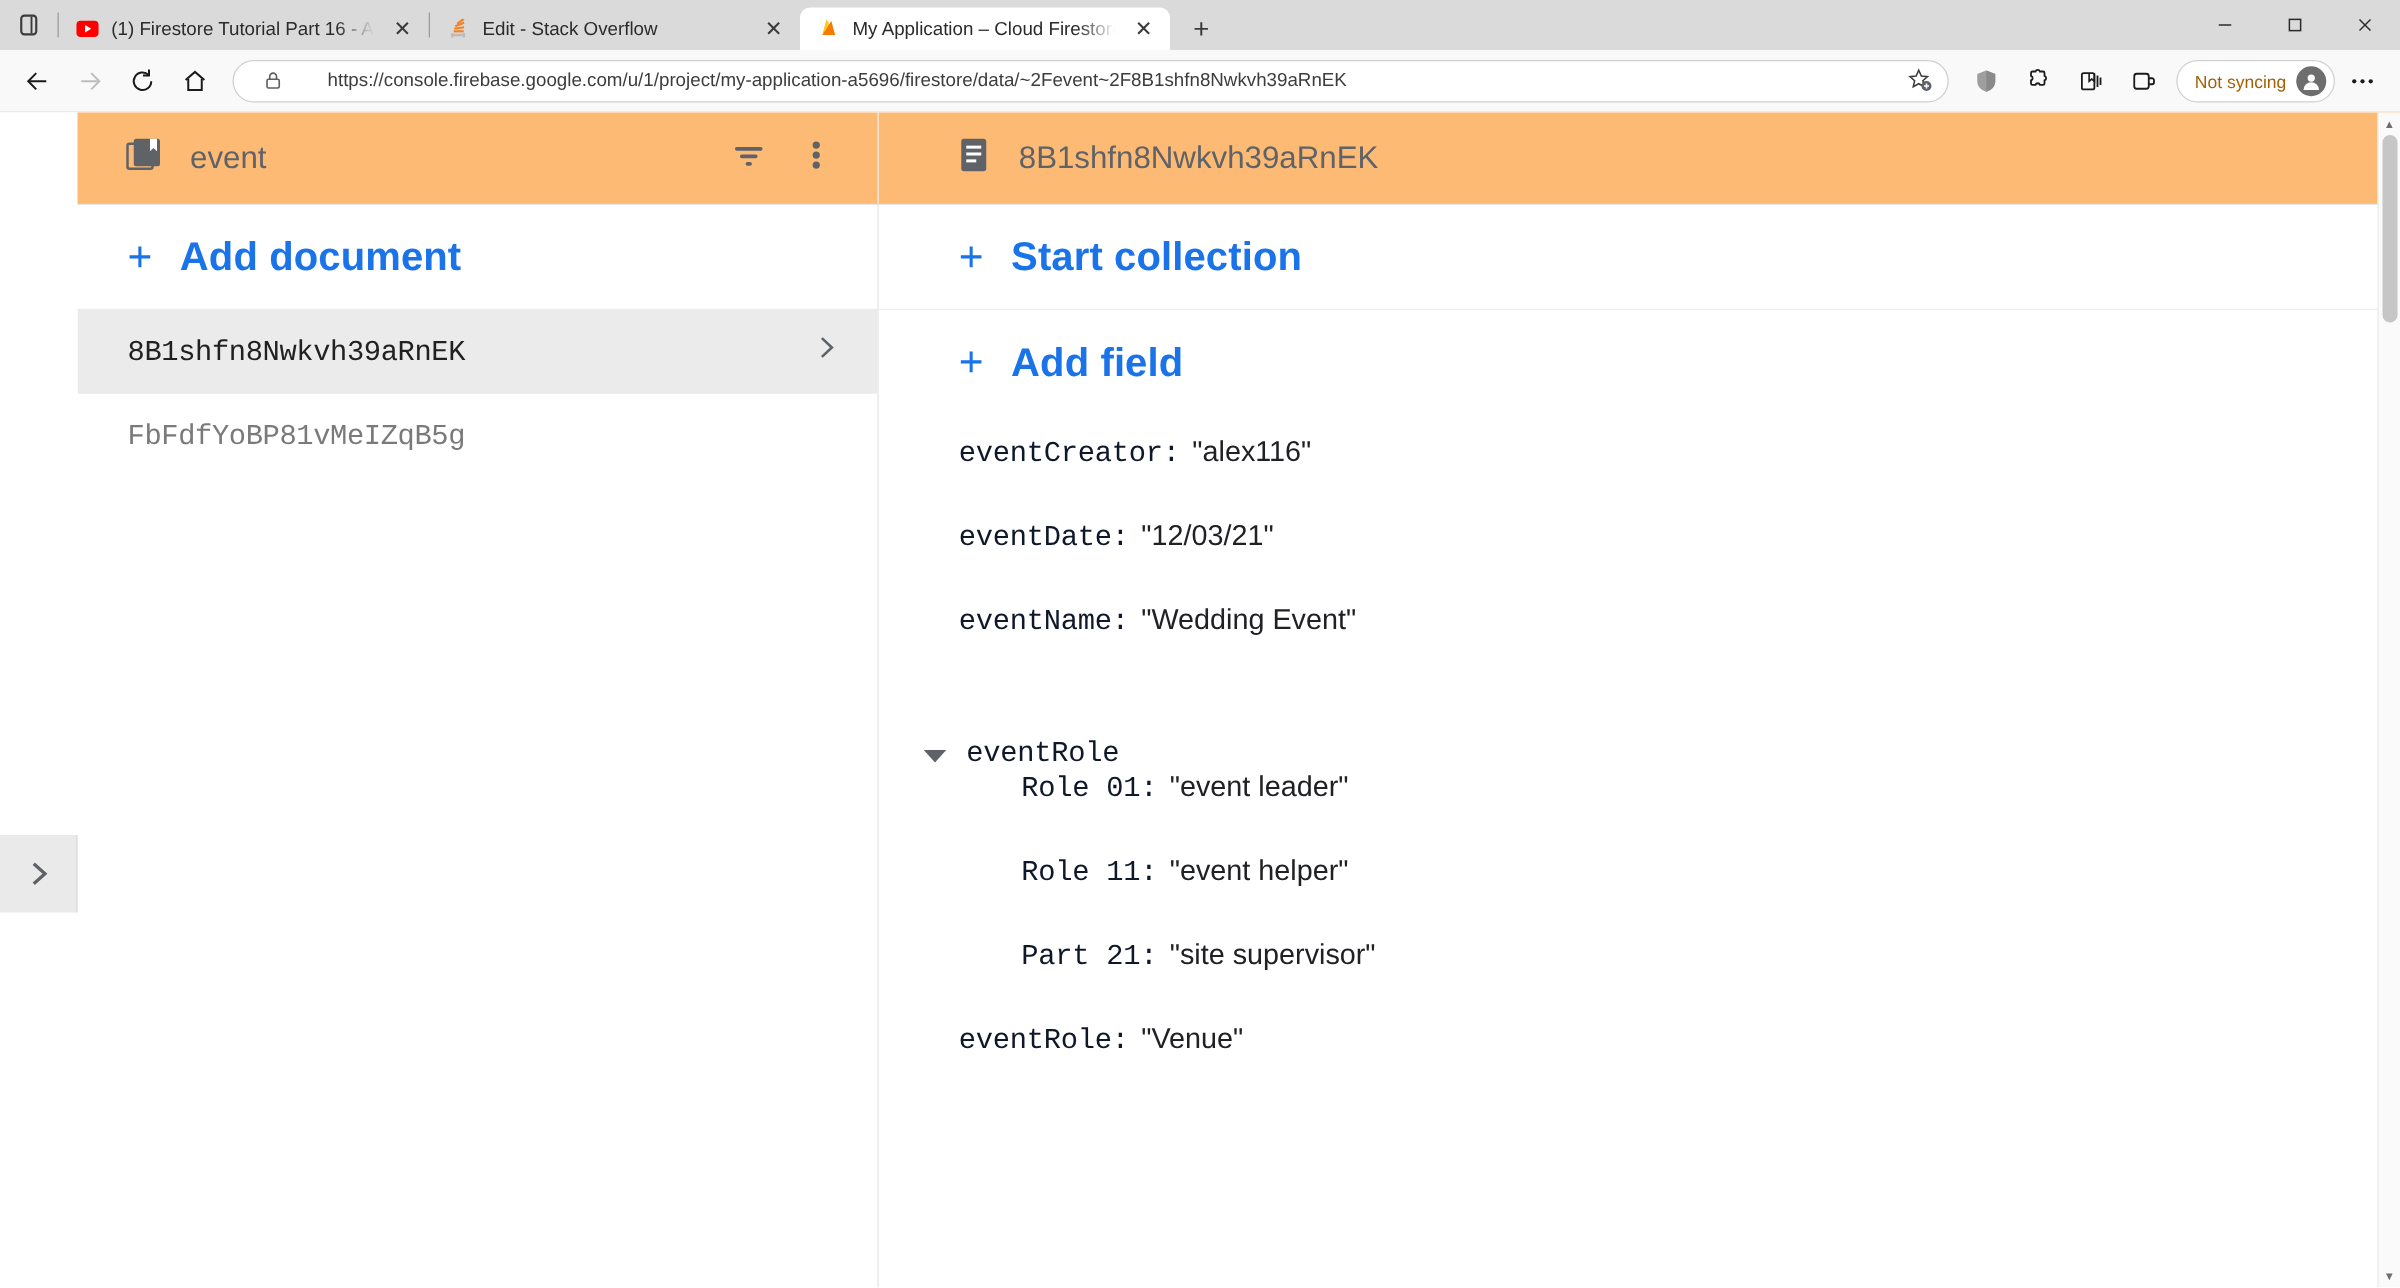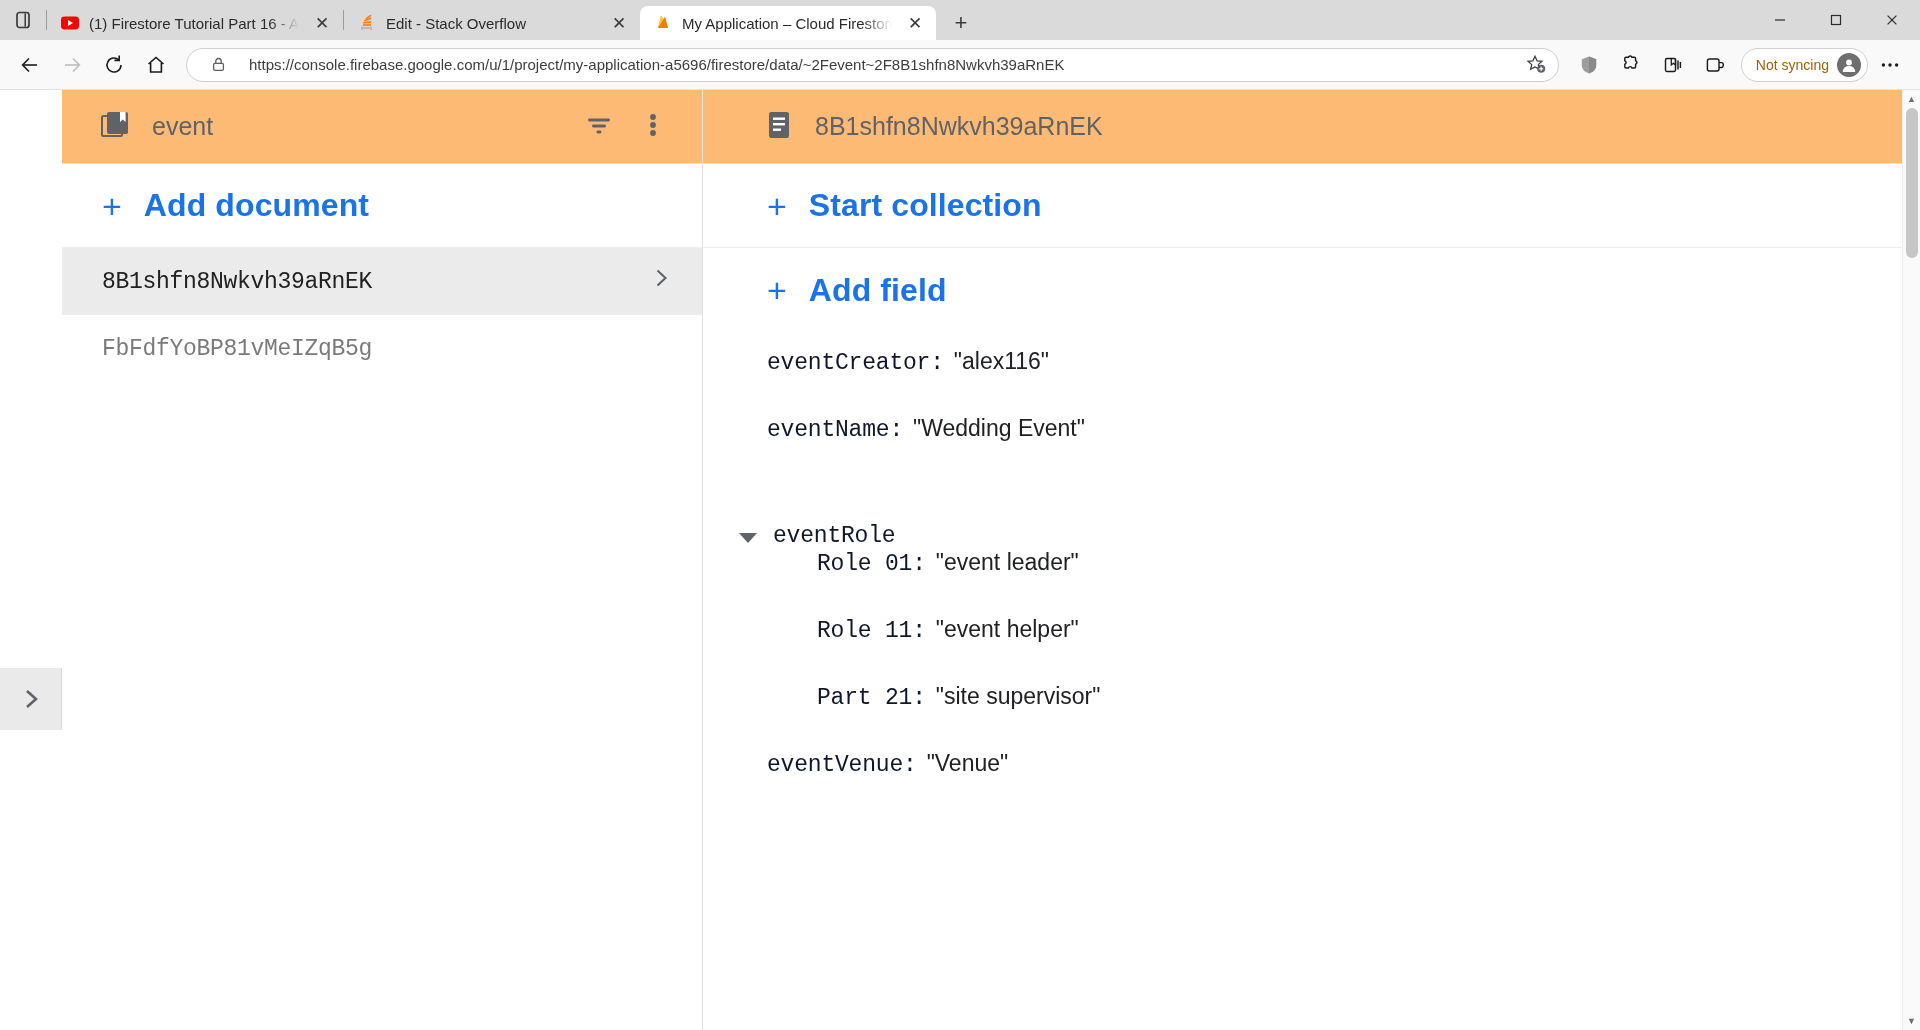--- a/index.html
+++ b/index.html
@@ -58,21 +58,21 @@
     height: 50px; background: #f9f9f9; display: flex; align-items: center;
     padding: 0 10px; gap: 2px; border-bottom: 1px solid #e3e3e3;
   }
   .nav-icon-btn {
     width: 40px; height: 40px; border-radius: 6px; flex: 0 0 auto;
     display: flex; align-items: center; justify-content: center; color: #1b1b1b;
   }
   #omnibox {
     flex: 1 1 auto; height: 34px; margin: 0 8px; background: #ffffff;
     border: 1px solid #cfcfcf; border-radius: 18px;
-    display: flex; align-items: center; padding: 0 6px 0 16px; gap: 16px;
+    display: flex; align-items: center; padding: 0 6px 0 16px; gap: 29px;
     min-width: 0;
   }
   #omnibox .url {
     flex: 1 1 auto; font-size: 15px; color: #3d3d3d;
     white-space: nowrap; overflow: hidden; text-overflow: clip;
   }
   .omni-right-btn { width: 30px; height: 30px; flex: 0 0 auto; display: flex; align-items: center; justify-content: center; }
   .profile-pill {
     height: 34px; display: flex; align-items: center; gap: 8px;
     border: 1px solid #d0d0d0; border-radius: 18px; padding: 0 6px 0 14px;
@@ -399,20 +399,24 @@
       <span class="plus">+</span>
       <span class="alabel">Add field</span>
     </div>
 
     <div class="fields">
       <div class="field-row">
         <span class="field-key">eventCreator:</span>
         <span class="field-val">"alex116"</span>
       </div>
       <div class="field-row">
+        <span class="field-key">eventDate:</span>
+        <span class="field-val">"12/03/21"</span>
+      </div>
+      <div class="field-row">
         <span class="field-key">eventName:</span>
         <span class="field-val">"Wedding Event"</span>
       </div>
 
       <div class="field-row map">
         <span class="caret"></span>
         <span class="field-key">eventRole</span>
       </div>
 
       <div class="field-row nested">
@@ -422,21 +426,21 @@
       <div class="field-row nested">
         <span class="field-key">Role 11:</span>
         <span class="field-val">"event helper"</span>
       </div>
       <div class="field-row nested">
         <span class="field-key">Part 21:</span>
         <span class="field-val">"site supervisor"</span>
       </div>
 
       <div class="field-row">
-        <span class="field-key">eventVenue:</span>
+        <span class="field-key">eventRole:</span>
         <span class="field-val">"Venue"</span>
       </div>
     </div>
   </div>
 
   <div id="scrollbar">
     <div class="arrow">▲</div>
     <div class="thumb"></div>
     <div class="arrow bottom">▼</div>
   </div>

